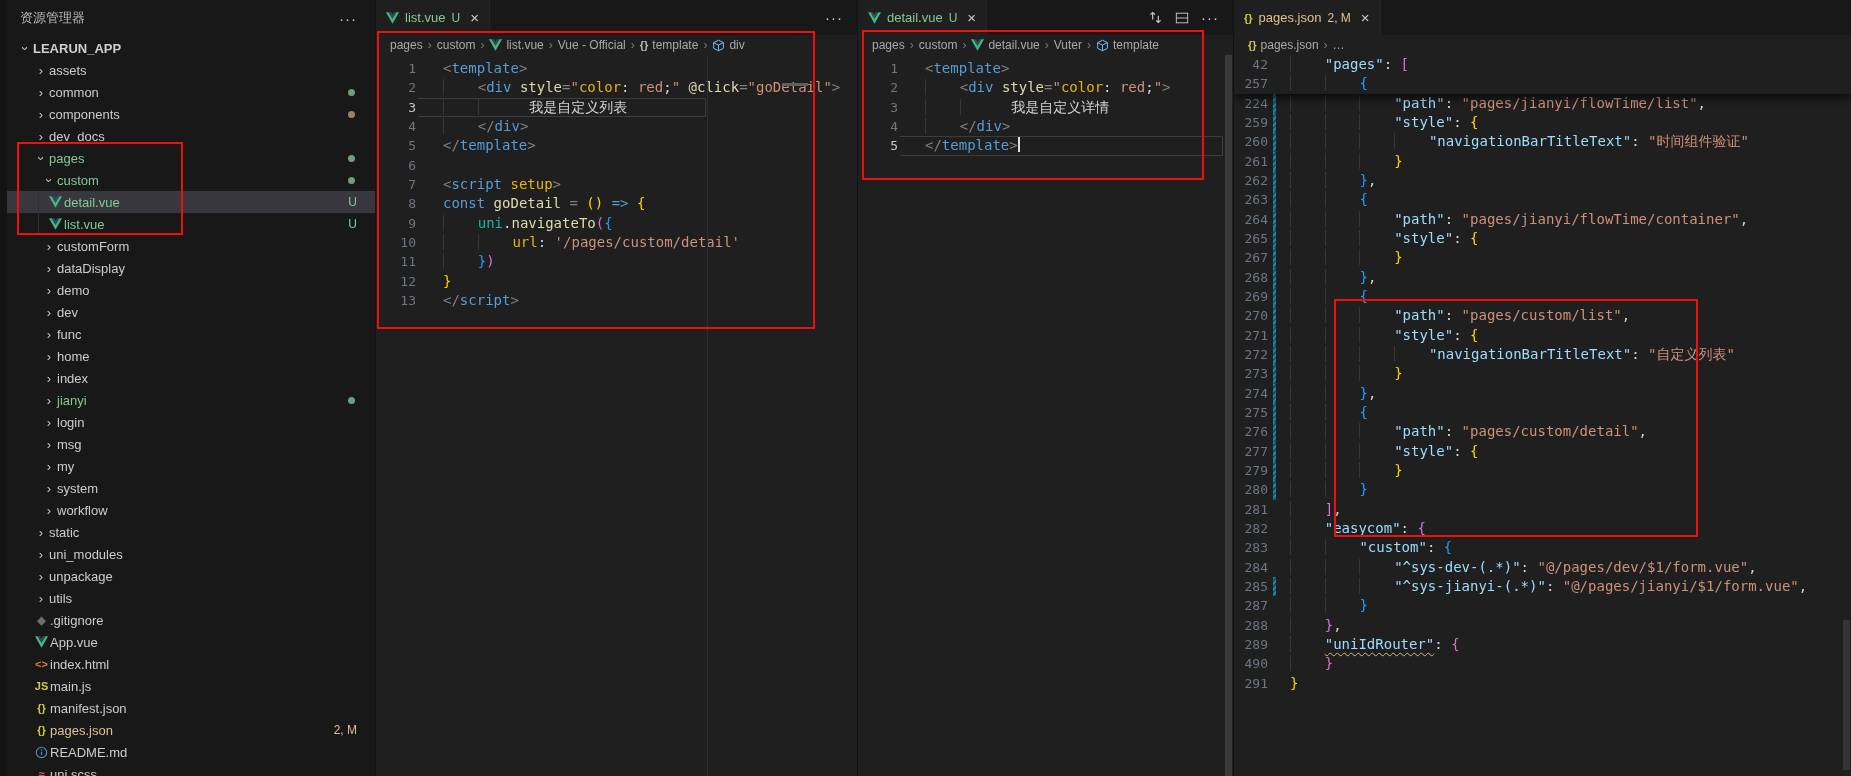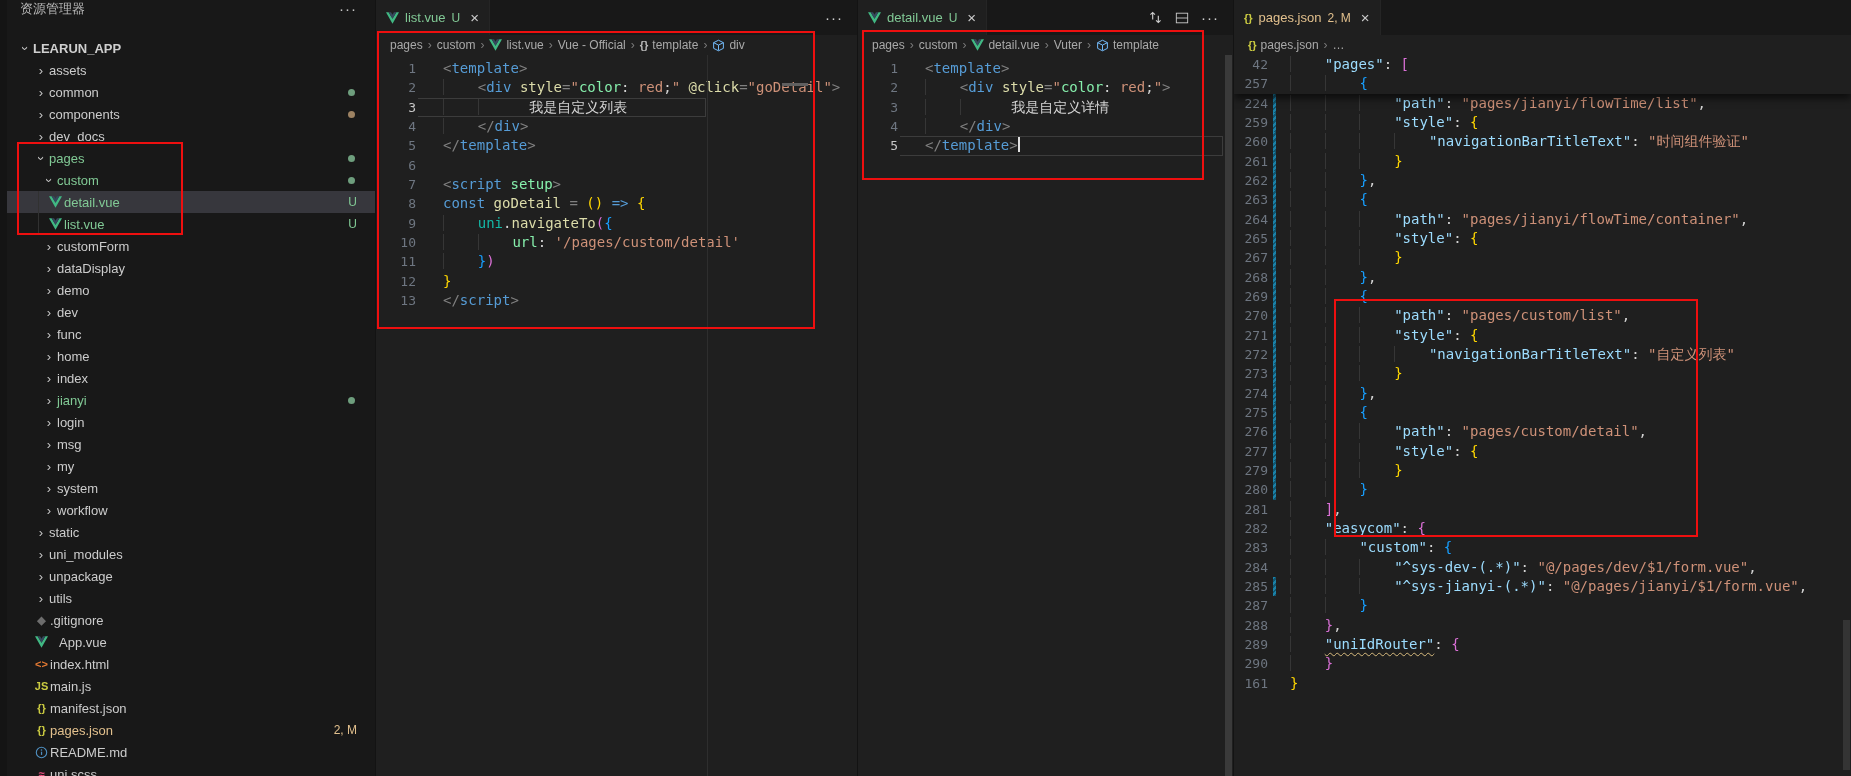--- a/index.html
+++ b/index.html
@@ -1,21 +1,21 @@
 <!DOCTYPE html>
 <html><head>
 <meta charset="utf-8">
 <style>
   html,body{margin:0;padding:0;background:#1f1f1f;}
   .app{position:relative;width:1851px;height:776px;overflow:hidden;background:#1f1f1f;
        font-family:"Liberation Sans",sans-serif;color:#cccccc;}
   .edge{position:absolute;left:0;top:0;width:7px;height:776px;background:#141414;}
   
   .sidebar{position:absolute;left:7px;top:0;width:368px;height:776px;background:#181818;}
-  .side-title{height:36px;display:flex;align-items:flex-start;justify-content:space-between;
+  .side-title{height:36px;display:flex;align-items:center;justify-content:space-between;
               padding:0 18px 0 13px;font-size:13px;color:#b8b8b8;}
   .side-title .more{color:#c5c5c5;font-size:15px;letter-spacing:1px;cursor:pointer;}
   .tree{position:absolute;top:37px;left:0;right:0;}
   .trow{height:22px;display:flex;align-items:center;font-size:13px;position:relative;cursor:pointer;}
   .trow.sel{background:#37373d;}
   .trow .chev{width:16px;color:#c5c5c5;font-size:13px;display:inline-block;text-align:center;flex:0 0 16px;}
   .trow .chev.open{transform:rotate(90deg);}
   .trow .ficon{width:17px;flex:0 0 17px;display:inline-flex;align-items:center;justify-content:center;font-size:10px;font-weight:bold;}
   .trow .lbl{white-space:nowrap;}
   .trow .lbl.g{color:#81c995;}
@@ -58,21 +58,21 @@
   .ltext{margin-left:27px;font:14px/19.33px "DejaVu Sans Mono",monospace;white-space:pre;color:#d4d4d4;}
   .g2 .ltext{margin-left:22px;}
   .chbar{position:absolute;left:37px;top:0;bottom:0;width:3px;
          background:repeating-linear-gradient(135deg,#1b81a8 0 2px,#11556f 2px 4px);}
   .g2 .chbar{left:39px;}
   .cline.current::after{content:"";position:absolute;left:42px;right:var(--curR,10px);top:0;bottom:0;
          border-top:1px solid #3c3c3c;border-bottom:1px solid #3c3c3c;border-right:1px solid #3c3c3c;pointer-events:none;}
   .g0 .cline.current::after{--curR:151px;}
   .g1 .cline.current::after{--curR:10px;}
   
-  .t-pun{color:#808080}.t-tag{color:#569cd6}.t-attr{color:#dcdcaa}.t-prop{color:#86efac}
+  .t-pun{color:#808080}.t-tag{color:#569cd6}.t-attr{color:#dcdcaa}.t-prop{color:#eab308}
   .t-str{color:#ce9178}.t-kw{color:#569cd6}.t-fn{color:#dcdcaa}.t-var{color:#14b8a6}
   .t-pln{color:#d4d4d4}.t-key{color:#9cdcfe}.t-b1{color:#ffd700}.t-b2{color:#da70d6}.t-b3{color:#179fff}
   .t-wavy{color:#9cdcfe;text-decoration:underline wavy #d7ba7d;text-underline-offset:3px;text-decoration-thickness:1px;}
   .t-ind{border-left:1px solid #363636;}
   .cursor{display:inline-block;width:2px;height:15px;background:#e0e0e0;vertical-align:-2px;}
   
   .sticky{position:relative;z-index:5;background:#1f1f1f;box-shadow:0 5px 7px rgba(0,0,0,.55);}
   
   .vline-g0{position:absolute;left:331px;top:0;bottom:0;width:1px;background:#2e2e2e;}
   .odash-g0{position:absolute;left:406px;top:28px;width:26px;height:3px;background:#5f5f5f;}
@@ -245,21 +245,21 @@
         <div class="trow" style="padding-left: 26px;">
           <span class="chev">›</span>
           <span class="lbl">utils</span>
           <span class="fill"></span>
         </div>
         <div class="trow" style="padding-left: 26px;">
           <span class="ficon" style="color: rgb(109, 109, 109); font-weight: bold; font-size: 11px;">◆</span>
           <span class="lbl">.gitignore</span>
           <span class="fill"></span>
         </div>
-        <div class="trow" style="padding-left: 26px; gap: 9px;">
+        <div class="trow" style="padding-left: 26px;">
           <span class="ficon">
             <svg width="13" height="12" viewBox="0 0 16 14">
               <path fill="#41b883" d="M0 0h3.2L8 8l4.8-8H16L8 14z"></path>
               <path fill="#35495e" d="M3.2 0h3L8 3l1.8-3h3L8 8z"></path>
             </svg>
           </span>
           <span class="lbl">App.vue</span>
           <span class="fill"></span>
         </div>
         <div class="trow" style="padding-left: 26px;">
@@ -684,25 +684,25 @@
             </div>
             <div class="cline">
               <span class="lnum">288</span>
               <span class="ltext"><span class="t-ind">    </span><span class="t-b2">}</span><span class="t-pln">,</span></span>
             </div>
             <div class="cline">
               <span class="lnum">289</span>
               <span class="ltext"><span class="t-ind">    </span><span class="t-wavy">"uniIdRouter"</span><span class="t-pln">: </span><span class="t-b2">{</span></span>
             </div>
             <div class="cline">
-              <span class="lnum">290</span>
+              <span class="lnum">490</span>
               <span class="ltext"><span class="t-ind">    </span><span class="t-b2">}</span></span>
             </div>
             <div class="cline">
-              <span class="lnum">161</span>
+              <span class="lnum">291</span>
               <span class="ltext"><span class="t-b1">}</span></span>
             </div>
           </div>
         <div class="sbar-g2"></div>
       </div>
     </section>
   </main>
 
   <div class="abox b1"></div>
   <div class="abox b2"></div>

